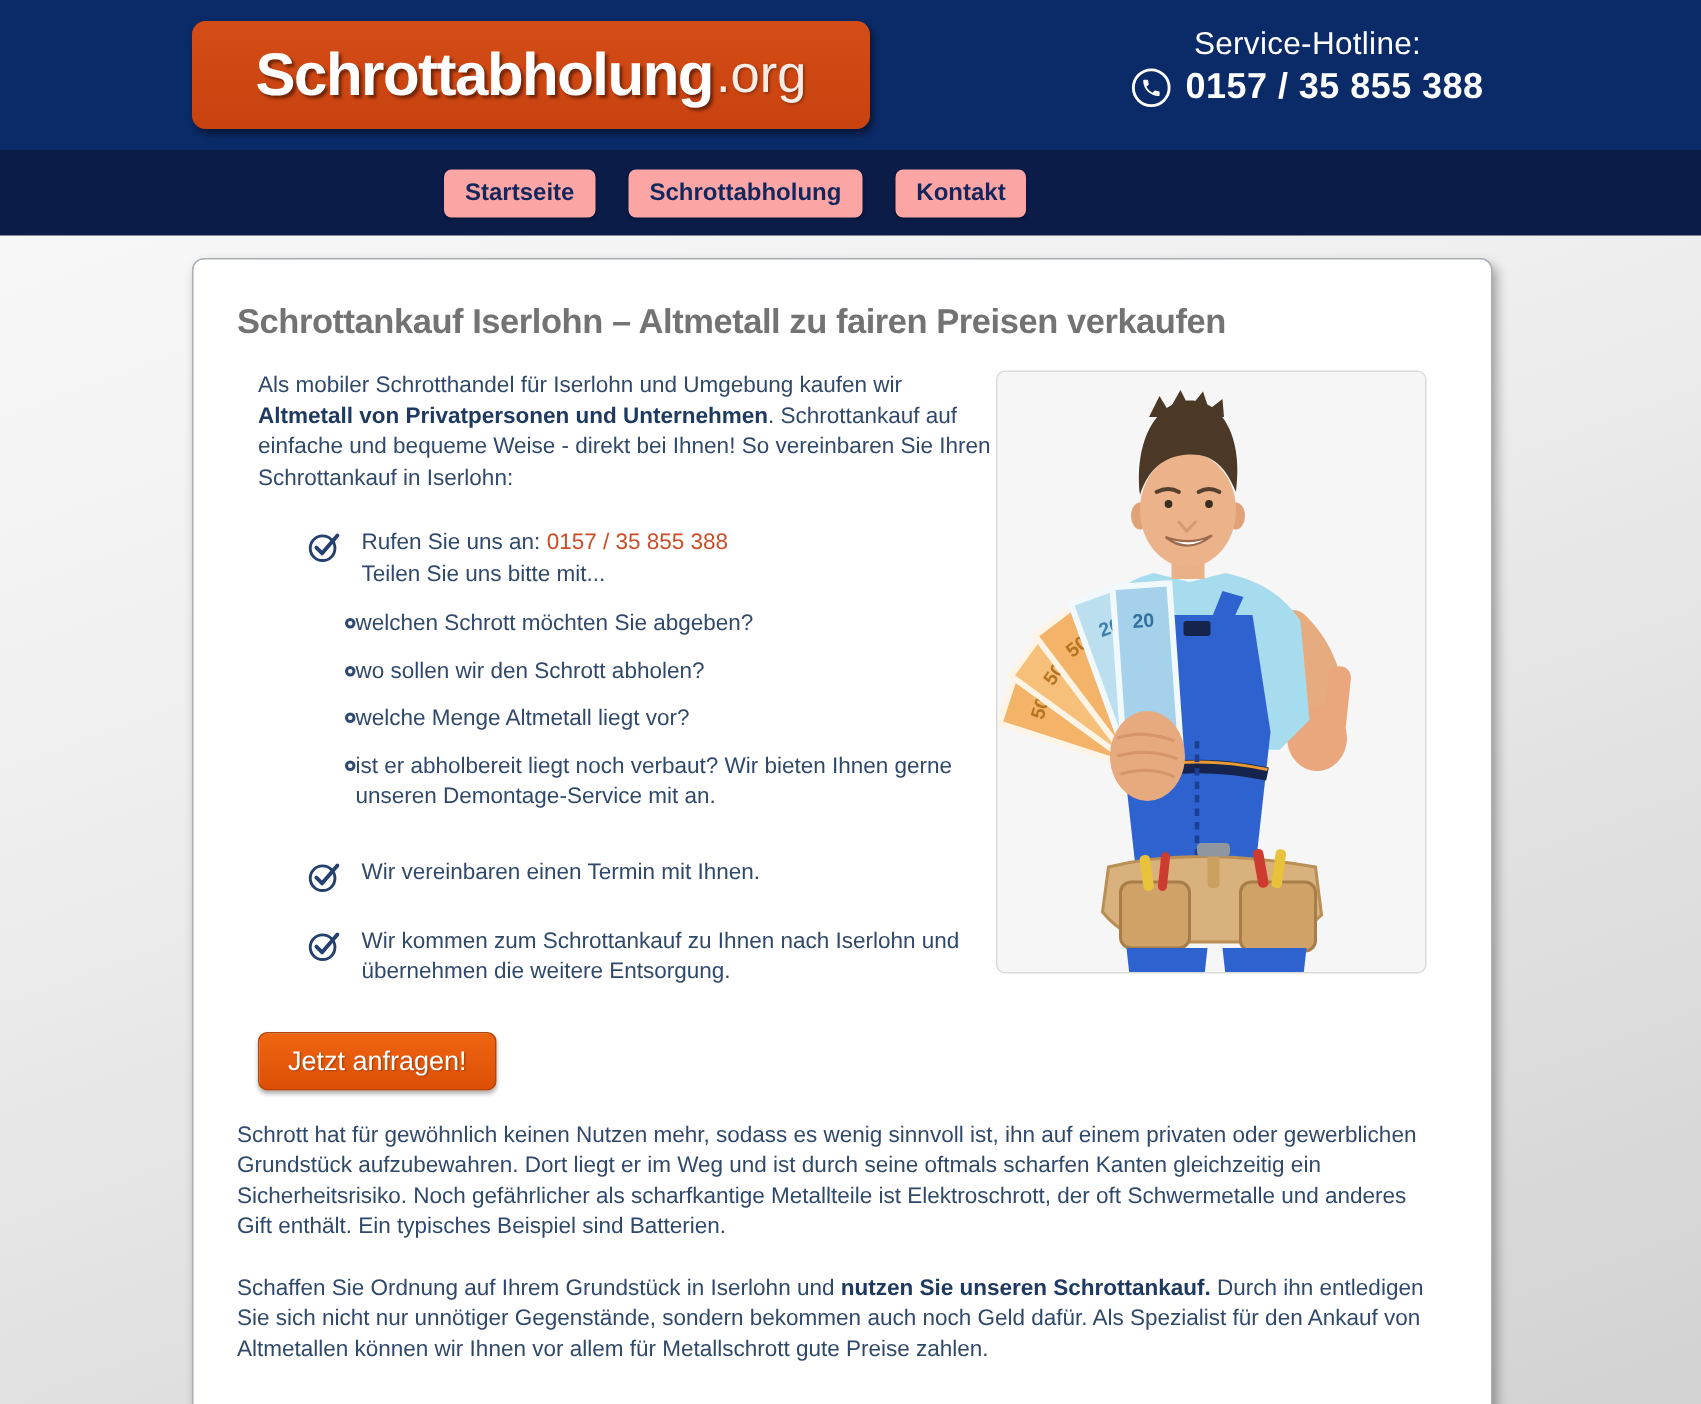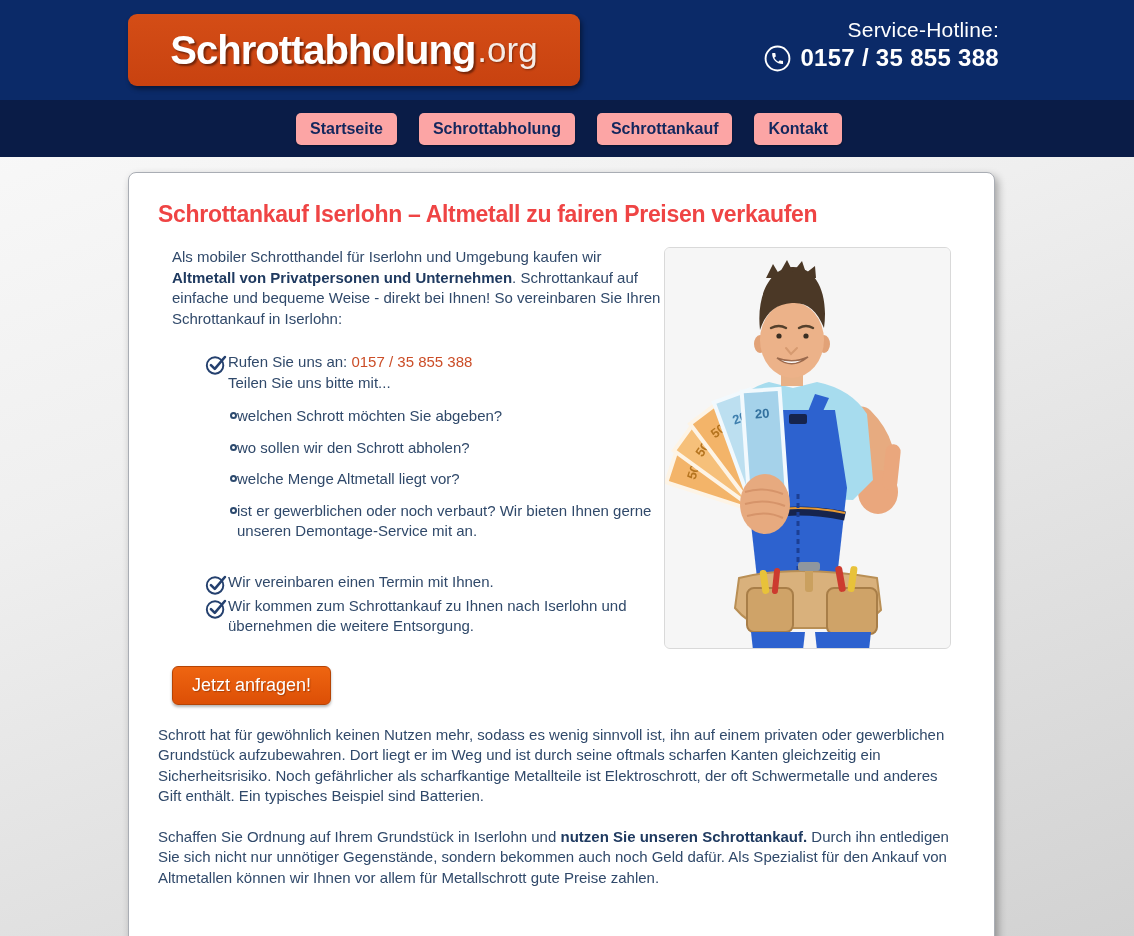--- a/index.html
+++ b/index.html
@@ -24,21 +24,21 @@
   }
   .logo-main {
     color:#fff; font-weight:bold; font-size:40px; letter-spacing:-1px;
     text-shadow:2px 2px 2px rgba(40,10,0,.55);
   }
   .logo-tld {
     color:#f6ece6; font-size:35px; font-weight:400; margin-left:2px;
     text-shadow:1px 1px 2px rgba(40,10,0,.45);
   }
   .hotline {
-    position:absolute; right:135px; top:18px; text-align:right; color:#fff;
+    position:absolute; right:145px; top:18px; text-align:center; color:#fff;
   }
   .hotline-label { font-size:21px; font-weight:400; letter-spacing:.2px; }
   .hotline-number-row {
     display:flex; align-items:center; justify-content:flex-end; gap:9px; margin-top:2px;
   }
   .hotline-number { font-size:24px; font-weight:bold; letter-spacing:.3px; }
   .phone-icon svg { display:block; }
 
   
   .navbar {
@@ -52,45 +52,45 @@
   }
 
   
   .card {
     width:867px; margin:15px 0 0 128px; min-height:900px;
     background:#fff; border:1px solid #a9adb4; border-radius:8px;
     box-shadow:3px 4px 8px rgba(0,0,0,.33);
     padding:28px 29px 40px 29px;
   }
   .page-title {
-    color:#ef4444; font-size:23px; font-weight:bold; letter-spacing:-.3px;
+    color:#737373; font-size:23px; font-weight:bold; letter-spacing:-.3px;
     margin-bottom:19px;
   }
   .columns { display:flex; justify-content:center; }
   .text-col { width:492px; color:#30496a; font-size:15px; line-height:20.5px; }
   .text-col b, .bottom-text b { color:#1f3a60; }
 
   .photo-frame {
     width:287px; height:402px; border:1px solid #d9d9d9; border-radius:6px;
     background:linear-gradient(#fafafa,#efefef); overflow:hidden; flex-shrink:0;
   }
   .photo-frame svg { display:block; }
 
   .checklist { list-style:none; margin-top:23px; }
-  .check-item { display:flex; margin-bottom:0; }
+  .check-item { display:flex; gap:13px; margin-bottom:0; }
   .check-icon { flex-shrink:0; margin-left:33px; margin-top:1px; }
   .check-icon svg { display:block; }
   .bullet-list { list-style:none; margin:13px 0 0 58px; }
   .bullet-item { display:flex; margin-bottom:11px; }
   .bullet-dot {
     flex-shrink:0; width:7px; height:7px; border:2px solid #2d4a6e;
     border-radius:50%; margin-top:6px;
   }
   .gap-lg { margin-top:30px; }
-  .gap-md { }
+  .gap-md { margin-top:22px; }
   .closing-par { margin-top:25px; }
 
   .cta-button {
     display:inline-block; margin-top:29px;
     background:linear-gradient(#ef6511,#dc4f06);
     border:1px solid #b54405; border-radius:6px;
     color:#fff; font-family:inherit; font-size:18px; font-weight:normal;
     padding:8px 19px; cursor:pointer;
     box-shadow:0 2px 3px rgba(0,0,0,.3); text-shadow:1px 1px 1px rgba(90,30,0,.4);
   }
@@ -118,21 +118,20 @@
         </svg>
       </span>
       <span class="hotline-number">0157 / 35 855 388</span>
     </div>
   </div>
 </div>
 
 <nav class="navbar">
   <button class="nav-btn">Startseite</button>
   <button class="nav-btn">Schrottabholung</button>
-  <button class="nav-btn">Schrottankauf</button>
   <button class="nav-btn">Kontakt</button>
 </nav>
 
 <main class="card">
   <h1 class="page-title">Schrottankauf Iserlohn – Altmetall zu fairen Preisen verkaufen</h1>
 
   <div class="columns">
     <div class="text-col">
       <p><span>Als mobiler Schrotthandel für Iserlohn und Umgebung kaufen wir </span><b>Altmetall von Privatpersonen und Unternehmen</b><span>. Schrottankauf auf einfache und bequeme Weise - direkt bei Ihnen! So vereinbaren Sie Ihren Schrottankauf in Iserlohn:</span></p>
 
@@ -159,21 +158,21 @@
         <li class="bullet-item">
           <span class="bullet-dot"></span>
           <span>wo sollen wir den Schrott abholen?</span>
         </li>
         <li class="bullet-item">
           <span class="bullet-dot"></span>
           <span>welche Menge Altmetall liegt vor?</span>
         </li>
         <li class="bullet-item">
           <span class="bullet-dot"></span>
-          <span>ist er gewerblichen oder noch verbaut? Wir bieten Ihnen gerne unseren Demontage-Service mit an.</span>
+          <span>ist er abholbereit liegt noch verbaut? Wir bieten Ihnen gerne unseren Demontage-Service mit an.</span>
         </li>
       </ul>
 
       <ul class="checklist" style="margin-top:0;">
         <li class="check-item gap-lg">
           <span class="check-icon">
             <svg width="23" height="23" viewBox="0 0 24 24">
               <circle cx="10.5" cy="13" r="8.6" fill="none" stroke="#24406e" stroke-width="2"></circle>
               <path d="M6.2 12.6 L10.2 16.6 L20.8 4.2" fill="none" stroke="#24406e" stroke-width="2.7" stroke-linecap="round" stroke-linejoin="round"></path>
             </svg>

